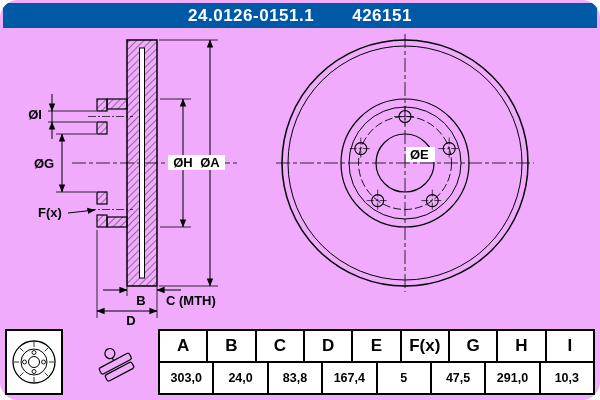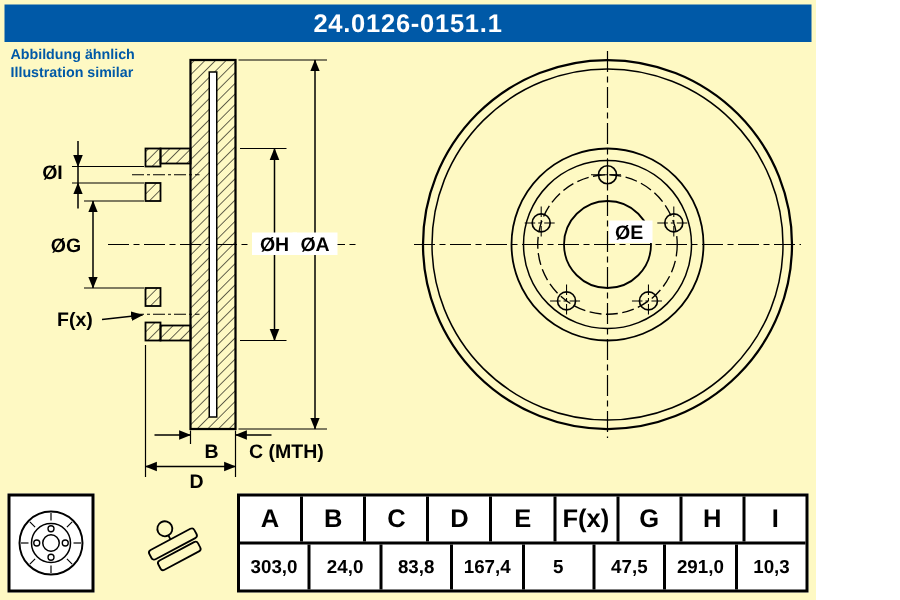--- a/index.html
+++ b/index.html
@@ -1,17 +1,17 @@
 <!DOCTYPE html>
 <html><head>
 <meta charset="utf-8">
 <style>
   html,body{margin:0;padding:0;background:#fff;}
-  .screen{position:relative;width:544px;height:400px;background:#fef9c3;overflow:hidden;
-          font-family:"Liberation Sans",sans-serif;}
+  .screen{position:relative;width:600px;height:400px;background:#f0abfc;overflow:hidden;
+          font-family:"Liberation Sans",sans-serif;border-radius:18px;}
   .header{position:absolute;top:3px;left:3px;right:3px;height:25px;background:#0059A7;
           display:flex;align-items:center;justify-content:center;gap:38px;
           color:#fff;font-size:17px;font-weight:bold;letter-spacing:.5px;}
   .note{position:absolute;top:31px;left:7px;font-size:9.5px;font-weight:bold;
         color:#0059A7;line-height:1.25;}
   .drawing{position:absolute;top:28px;left:0;}
   svg text{font:bold 13px "Liberation Sans",sans-serif;fill:#000;}
   .icon-box{position:absolute;left:5px;bottom:5px;width:54px;height:62px;border:2px solid #000;
             display:flex;align-items:center;justify-content:center;background:#fff;}
   .caliper{position:absolute;left:92px;bottom:8px;}
@@ -25,26 +25,23 @@
   .head .tcell{font-size:17px;font-weight:bold;}
   .vals .tcell{font-size:12.5px;font-weight:bold;}
 </style>
 </head>
 <body>
 
 <div class="screen">
 
   <div class="header">
     <span>24.0126-0151.1</span>
+    <span>426151</span>
   </div>
 
-  <div class="note">
-    <div>Abbildung ähnlich</div>
-    <div>Illustration similar</div>
-  </div>
 
   <svg class="drawing" width="600" height="302" viewBox="0 0 600 302">
     <defs>
       <marker id="arr" viewBox="0 0 10 10" refX="9.5" refY="5" markerWidth="8" markerHeight="8" orient="auto-start-reverse">
         <path d="M0,1 L10,5 L0,9 z" fill="#000"></path>
       </marker>
       <pattern id="hatch" width="5" height="5" patternUnits="userSpaceOnUse" patternTransform="rotate(45)">
         <line x1="0" y1="0" x2="0" y2="5" stroke="#000" stroke-width="0.8"></line>
       </pattern>
     </defs>

